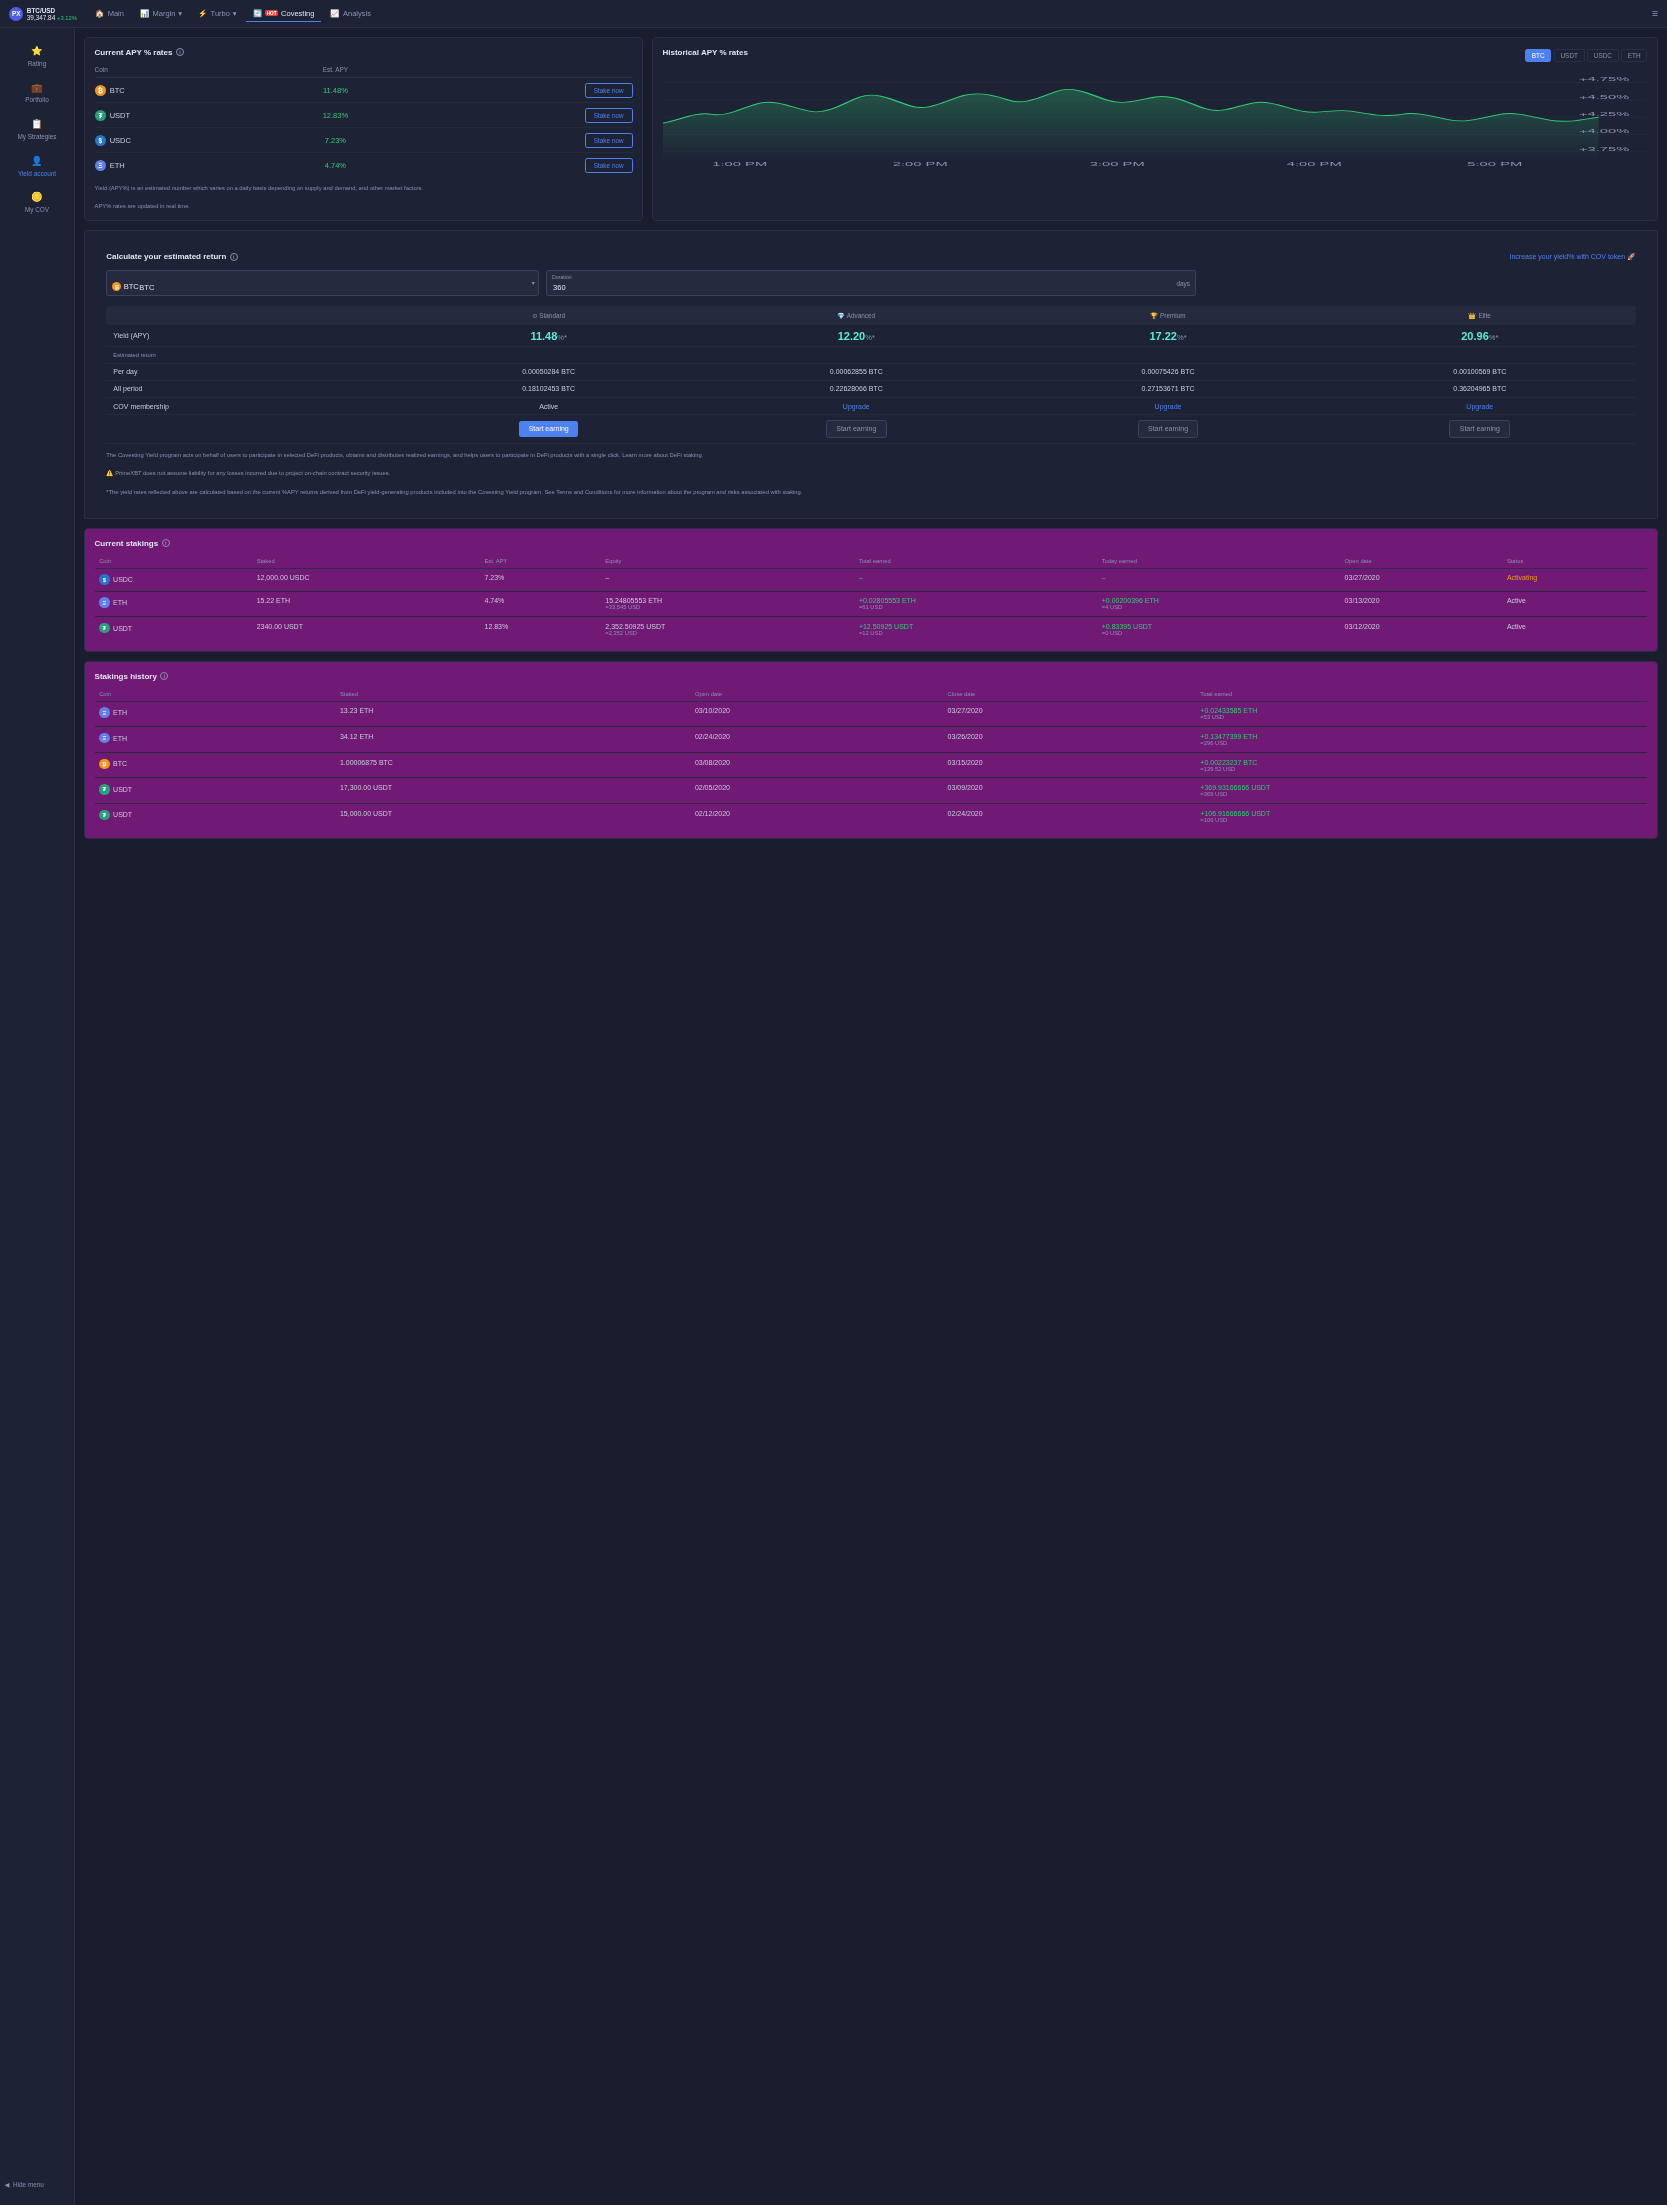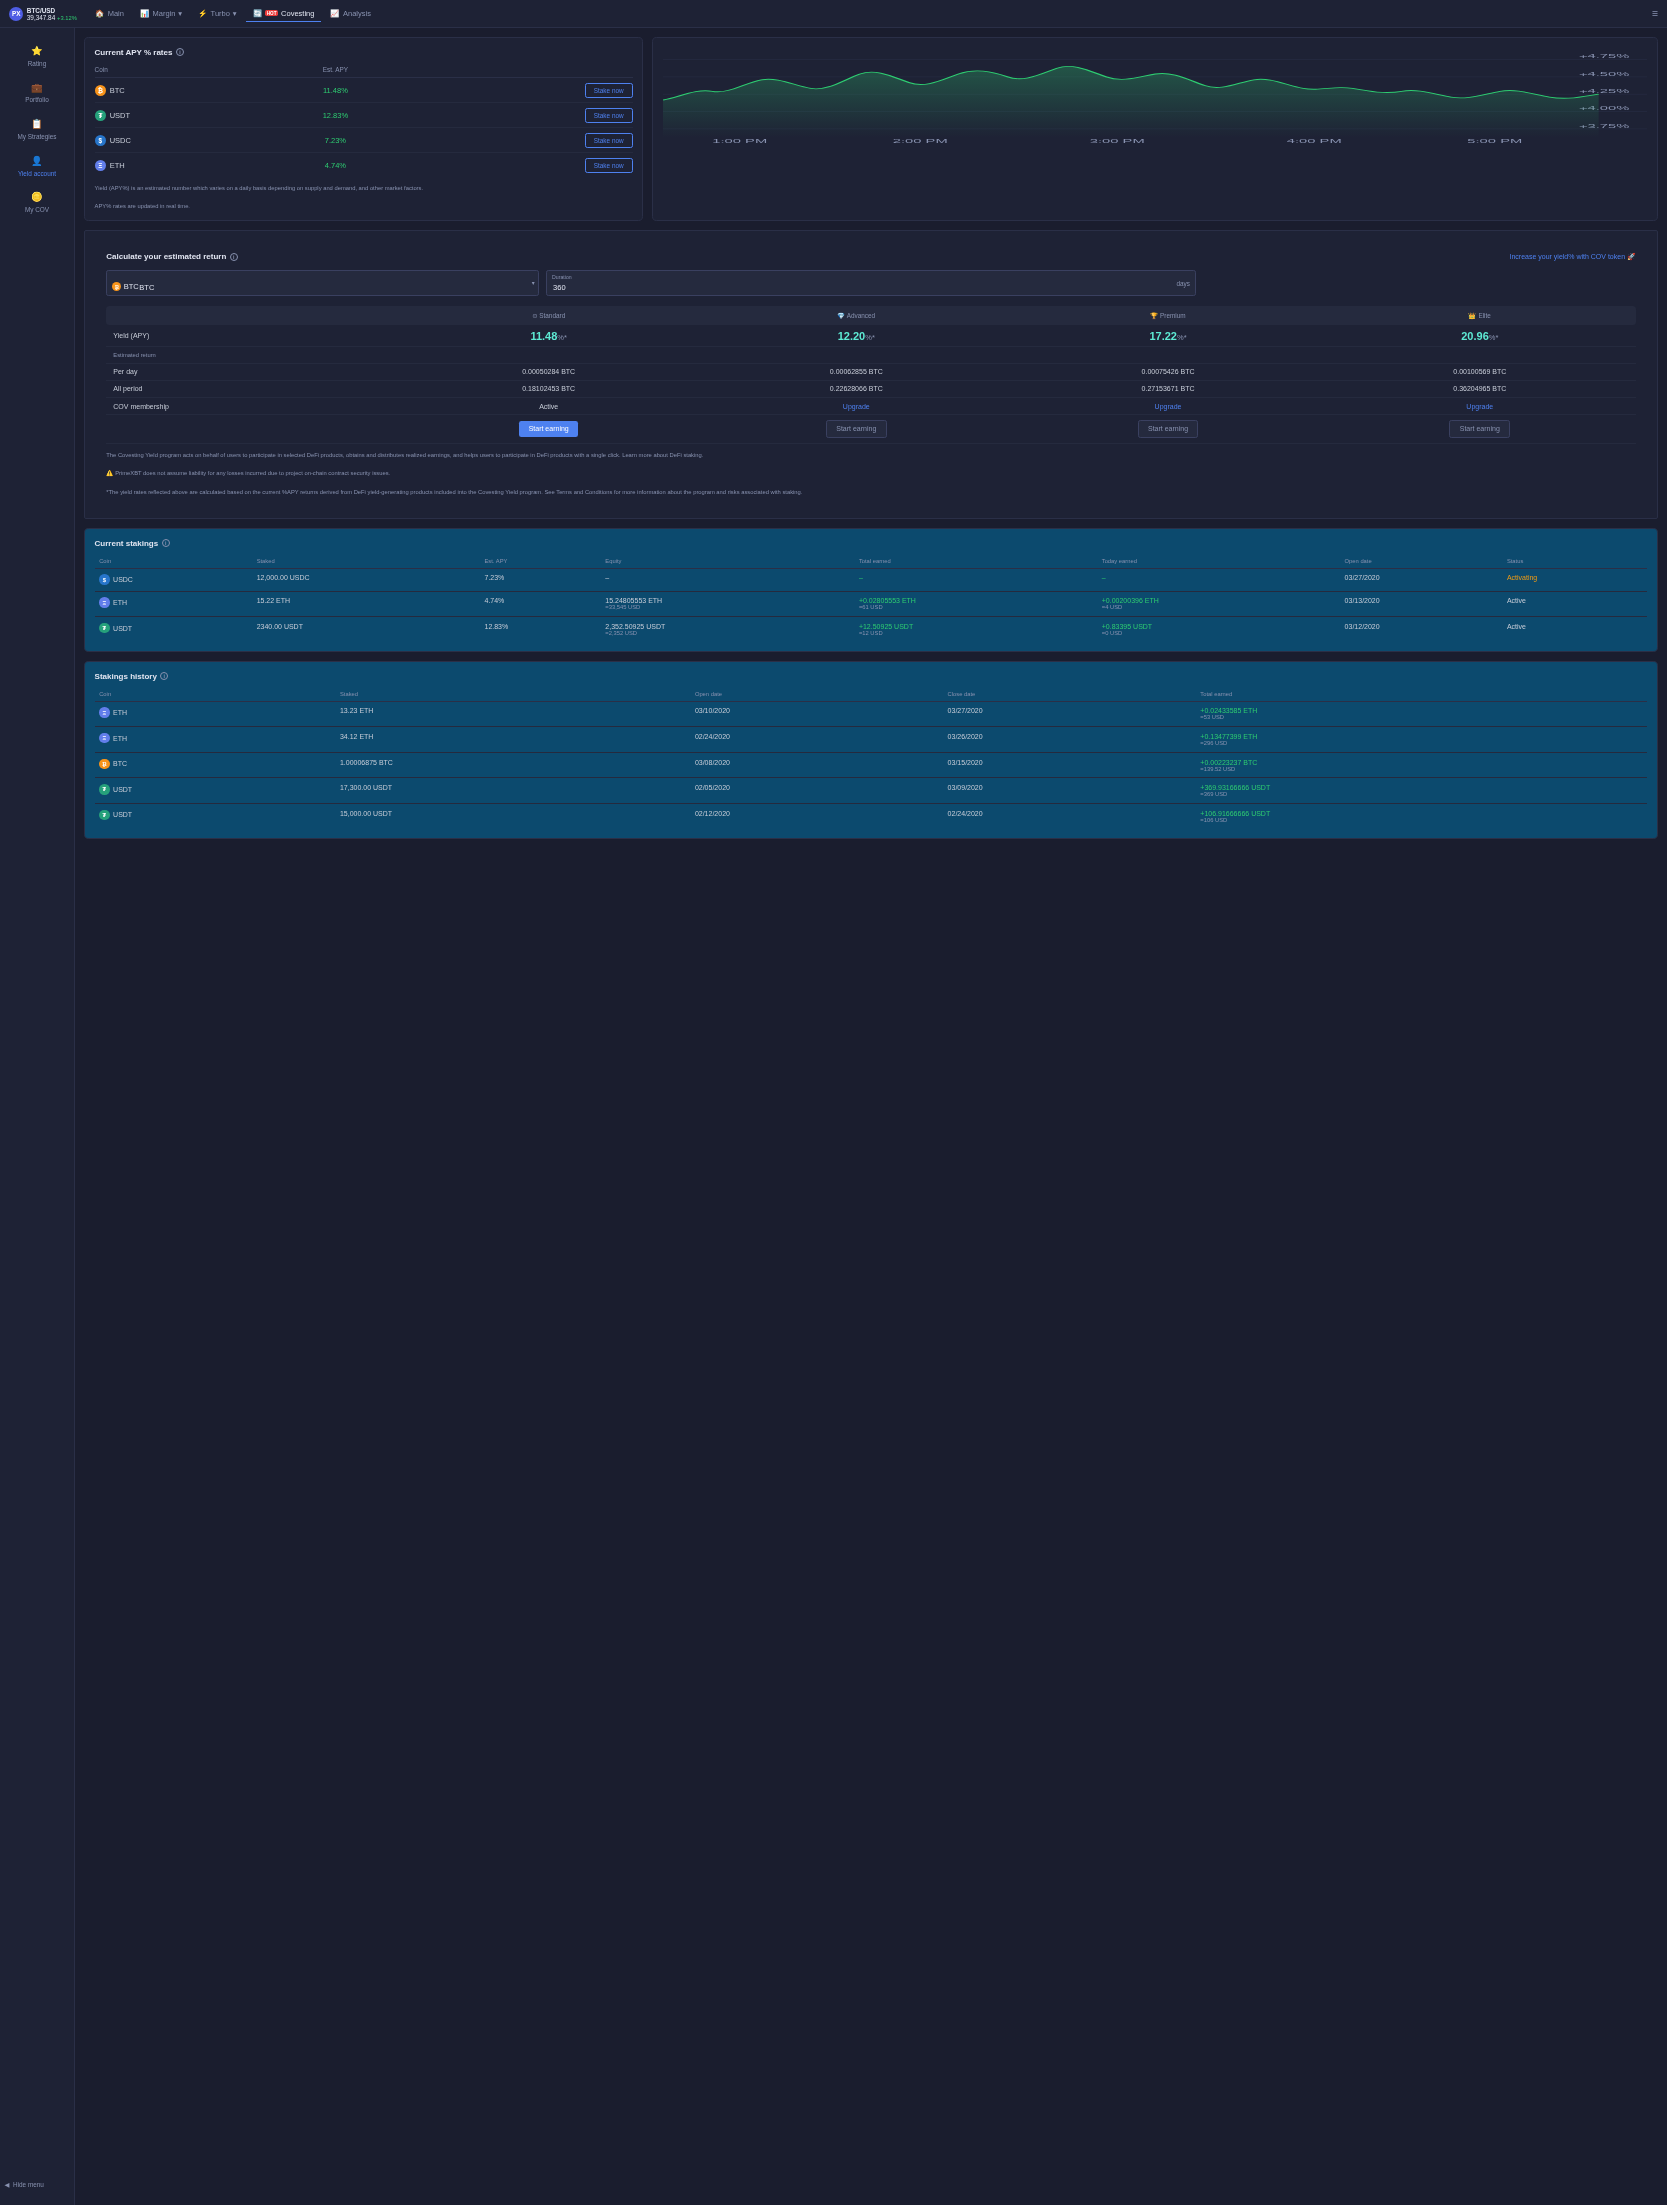--- a/index.html
+++ b/index.html
@@ -378,21 +378,21 @@
       border: 0.6px solid #3a4060;
     }
     .disclaimer {
       font-size: 5.8px;
       color: #8892b0;
       margin-top: 7px;
       line-height: 1.6;
     }
     
     .stakings-section {
-      background: #0c4a6e;
+      background: #701a75;
       border: 0.6px solid #2a2f47;
       border-radius: 4.6px;
       padding: 9.3px;
       margin-bottom: 9.3px;
     }
     .data-table {
       width: 100%;
       border-collapse: collapse;
     }
     .data-table th {
@@ -545,20 +545,31 @@
             </tbody>
         </table>
         <div class="apy-note">
           <p>Yield (APY%) is an estimated number which varies on a daily basis depending on supply and demand, and other market factors.</p>
           <br>
           <p>APY% rates are updated in real time.</p>
         </div>
       </div>
 
       <div class="card">
+        <div class="chart-header">
+          <div class="card-title">
+            <span>Historical APY % rates</span>
+          </div>
+          <div class="chart-tab-group" id="chart-tabs">
+          <button class="chart-tab active">BTC</button>
+              <button class="chart-tab">USDT</button>
+              <button class="chart-tab">USDC</button>
+              <button class="chart-tab">ETH</button>
+            </div>
+        </div>
         <div class="chart-area">
           <svg width="100%" height="100%" viewBox="0 0 600 180" preserveAspectRatio="none" style="font-size:13px">
             <defs>
               <linearGradient id="chartGrad" x1="0" y1="0" x2="0" y2="1">
                 <stop offset="0%" stop-color="#2ecc71" stop-opacity="0.3"></stop>
                 <stop offset="100%" stop-color="#2ecc71" stop-opacity="0.0"></stop>
               </linearGradient>
             </defs>
 
             <line x1="0" y1="20" x2="600" y2="20" stroke="#2a2f47" stroke-width="0.5"></line>

